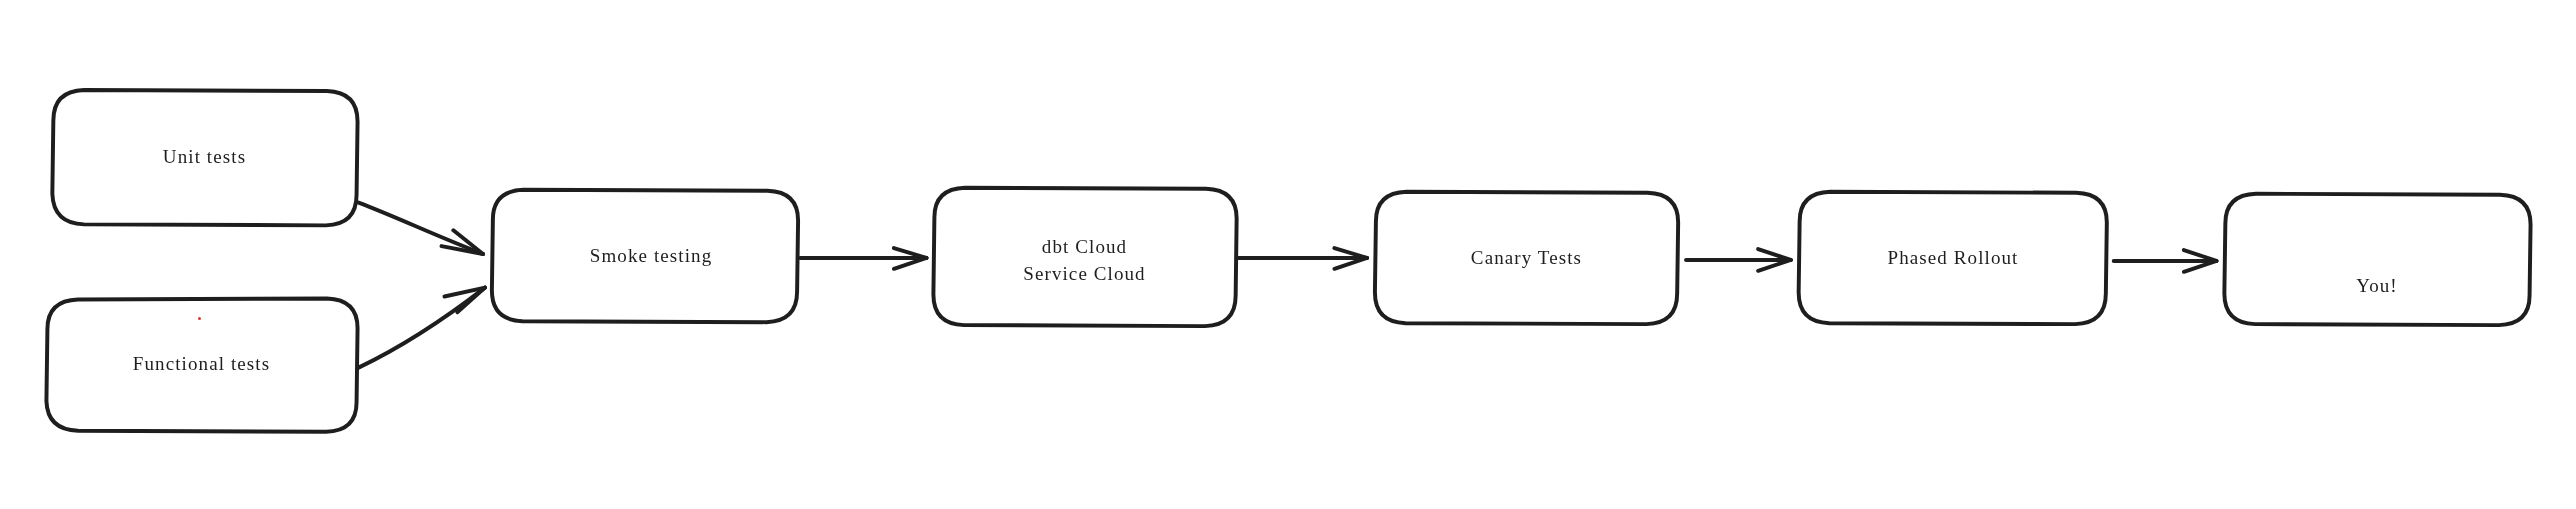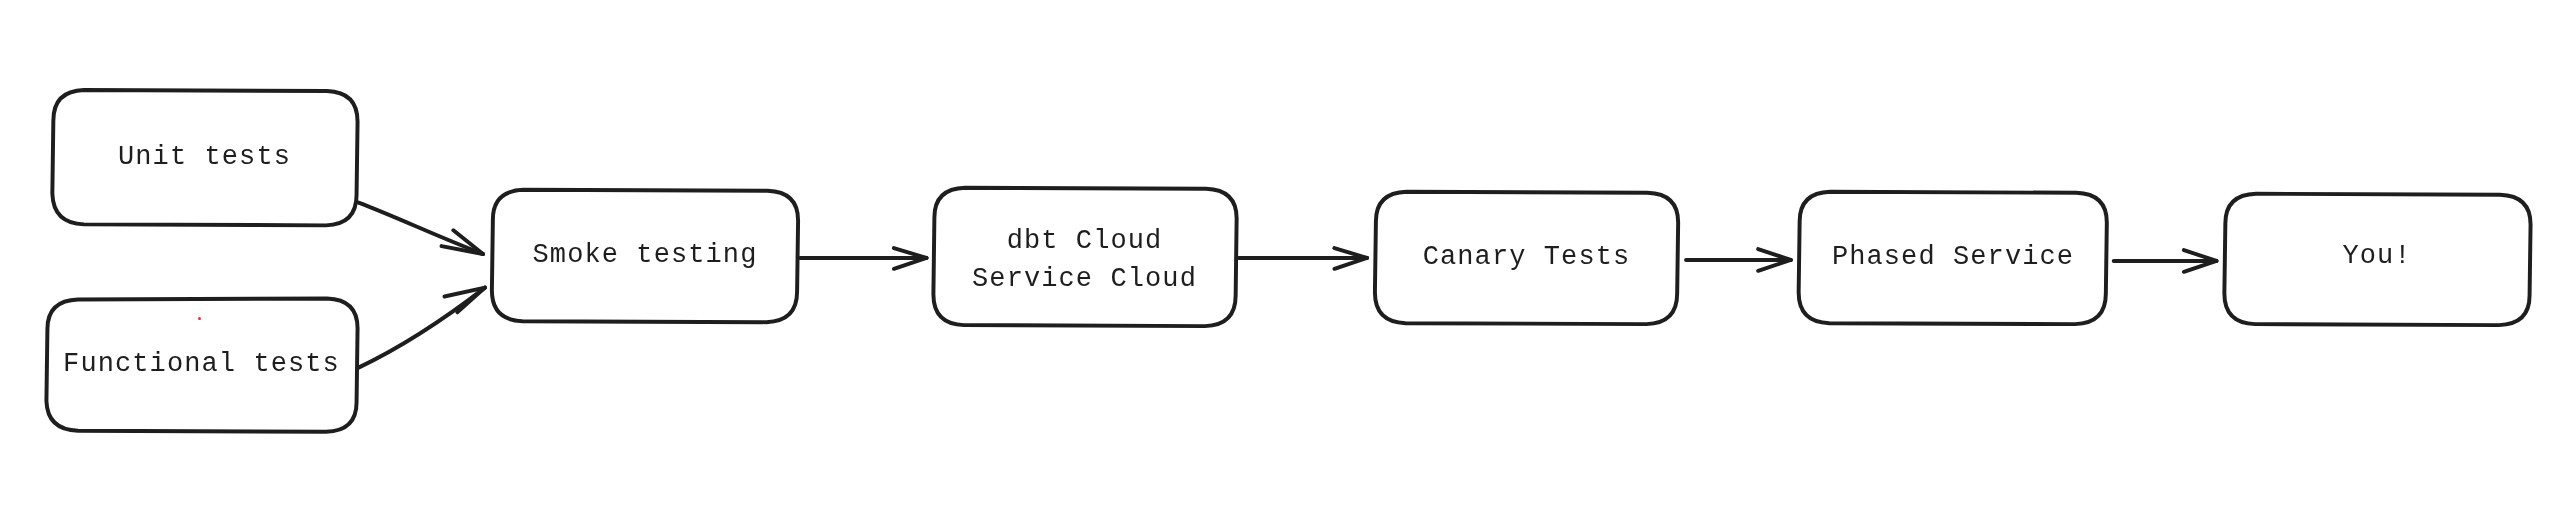--- a/index.html
+++ b/index.html
@@ -50,22 +50,22 @@
     stroke-linejoin: round;
   }
   .node-label {
     position: absolute;
     display: flex;
     align-items: center;
     justify-content: center;
     flex-direction: column;
     text-align: center;
     color: #1e1e1e;
-    font-family: Liberation Mono, monospace;
-    font-size: 27px;
+    font-family: Liberation Serif, serif;
+    font-size: 19px;
     line-height: 1.38;
     letter-spacing: 1.1px;
     white-space: pre-line;
     pointer-events: none;
     -webkit-font-smoothing: antialiased;
   }
   .node-label .line {
     display: block;
   }
   .speck {
@@ -157,37 +157,37 @@
   </svg>
 
   <div class="node-label" style="left:52px; top:90px; width:305px; height:135px;">
     <span class="line">Unit tests</span>
   </div>
 
   <div class="node-label" style="left:46px; top:298px; width:311px; height:133px;">
     <span class="line">Functional tests</span>
   </div>
 
-  <div class="node-label" style="left:492px; top:190px; width:306px; height:132px;">
+  <div class="node-label" style="left:492px; top:190px; width:306px; height:132px;padding-left:6px;">
     <span class="line">Smoke testing</span>
   </div>
 
   <div class="node-label" style="left:933px; top:188px; width:303px; height:145px;">
     <span class="line">dbt Cloud</span>
     <span class="line">Service Cloud</span>
   </div>
 
   <div class="node-label" style="left:1375px; top:192px; width:303px; height:132px;">
     <span class="line">Canary Tests</span>
   </div>
 
   <div class="node-label" style="left:1799px; top:192px; width:308px; height:132px;">
-    <span class="line">Phased Service</span>
+    <span class="line">Phased Rollout</span>
   </div>
 
-  <div class="node-label" style="left:2224px; top:179px; width:306px; height:156px;">
+  <div class="node-label" style="left:2224px; top:208px; width:306px; height:156px;">
     <span class="line">You!</span>
   </div>
 
   <div class="speck" style="left:198px; top:317px;"></div>
 
 </div>
 
 
 </body></html>

